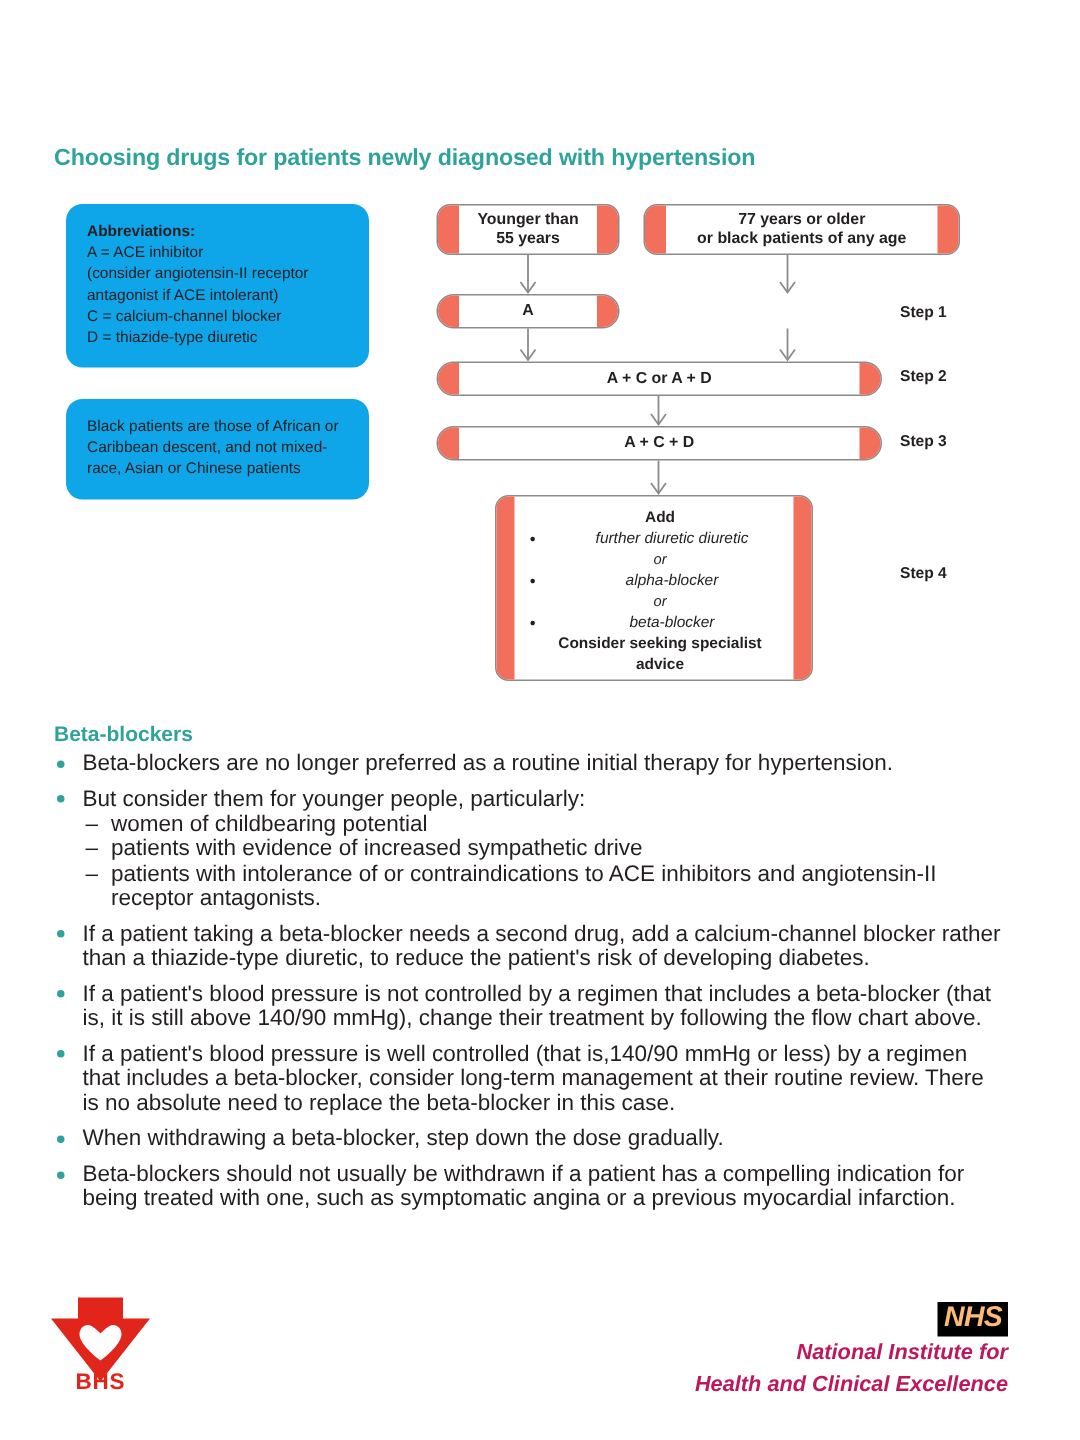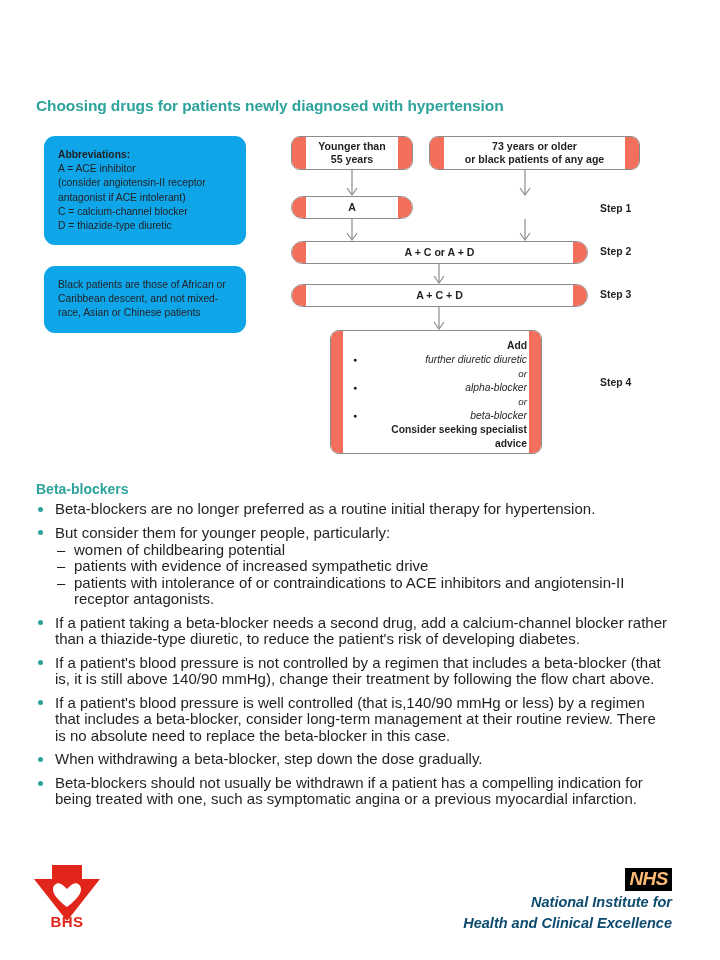--- a/index.html
+++ b/index.html
@@ -93,21 +93,21 @@
   #node-older     { left: 429px; top: 136px; width: 211px; height: 34px; }
   #node-a         { left: 291px; top: 196px; width: 122px; height: 23px; }
   #node-cord      { left: 463px; top: 196px; width: 125px; height: 23px; }
   #node-step2     { left: 291px; top: 241px; width: 297px; height: 23px; }
   #node-step3     { left: 291px; top: 284px; width: 297px; height: 23px; }
 
   #node-step4 {
     left: 330px; top: 330px; width: 212px; height: 124px;
     border-radius: 9px;
     display: block;
-    text-align: right;
+    text-align: center;
     font-weight: normal;
   }
   #node-step4::before, #node-step4::after { width: 13px; }
   #node-step4::before { border-radius: 9px 0 0 9px; }
   #node-step4::after  { border-radius: 0 9px 9px 0; }
 
   .step4-inner {
     position: relative;
     z-index: 2;
     padding: 8px 14px 0 22px;
@@ -228,21 +228,21 @@
     font-size: 19px;
     line-height: 20px;
     padding: 1px 4px 2px 4px;
     letter-spacing: -0.5px;
     margin-left: 32px;
   }
   .nice-line {
     font-size: 14.5px;
     font-weight: bold;
     font-style: italic;
-    color: #0c4a6e;
+    color: #be185d;
     line-height: 19px;
     margin-top: 2px;
     white-space: nowrap;
   }
 </style>
 </head>
 <body>
 
 <div id="page-title">Choosing drugs for patients newly diagnosed with hypertension</div>
 
@@ -286,21 +286,21 @@
 
   <div class="fc-node soft" id="node-younger">
     <span class="fc-label">
       <span>Younger than</span><br>
       <span>55 years</span>
     </span>
   </div>
 
   <div class="fc-node soft" id="node-older">
     <span class="fc-label">
-      <span>73 years or older</span><br>
+      <span>77 years or older</span><br>
       <span>or black patients of any age</span>
     </span>
   </div>
 
   <div class="fc-node pill" id="node-a">
     <span class="fc-label">A</span>
   </div>
 
   <div class="fc-node pill" id="node-step2">
     <span class="fc-label">A + C or A + D</span>

